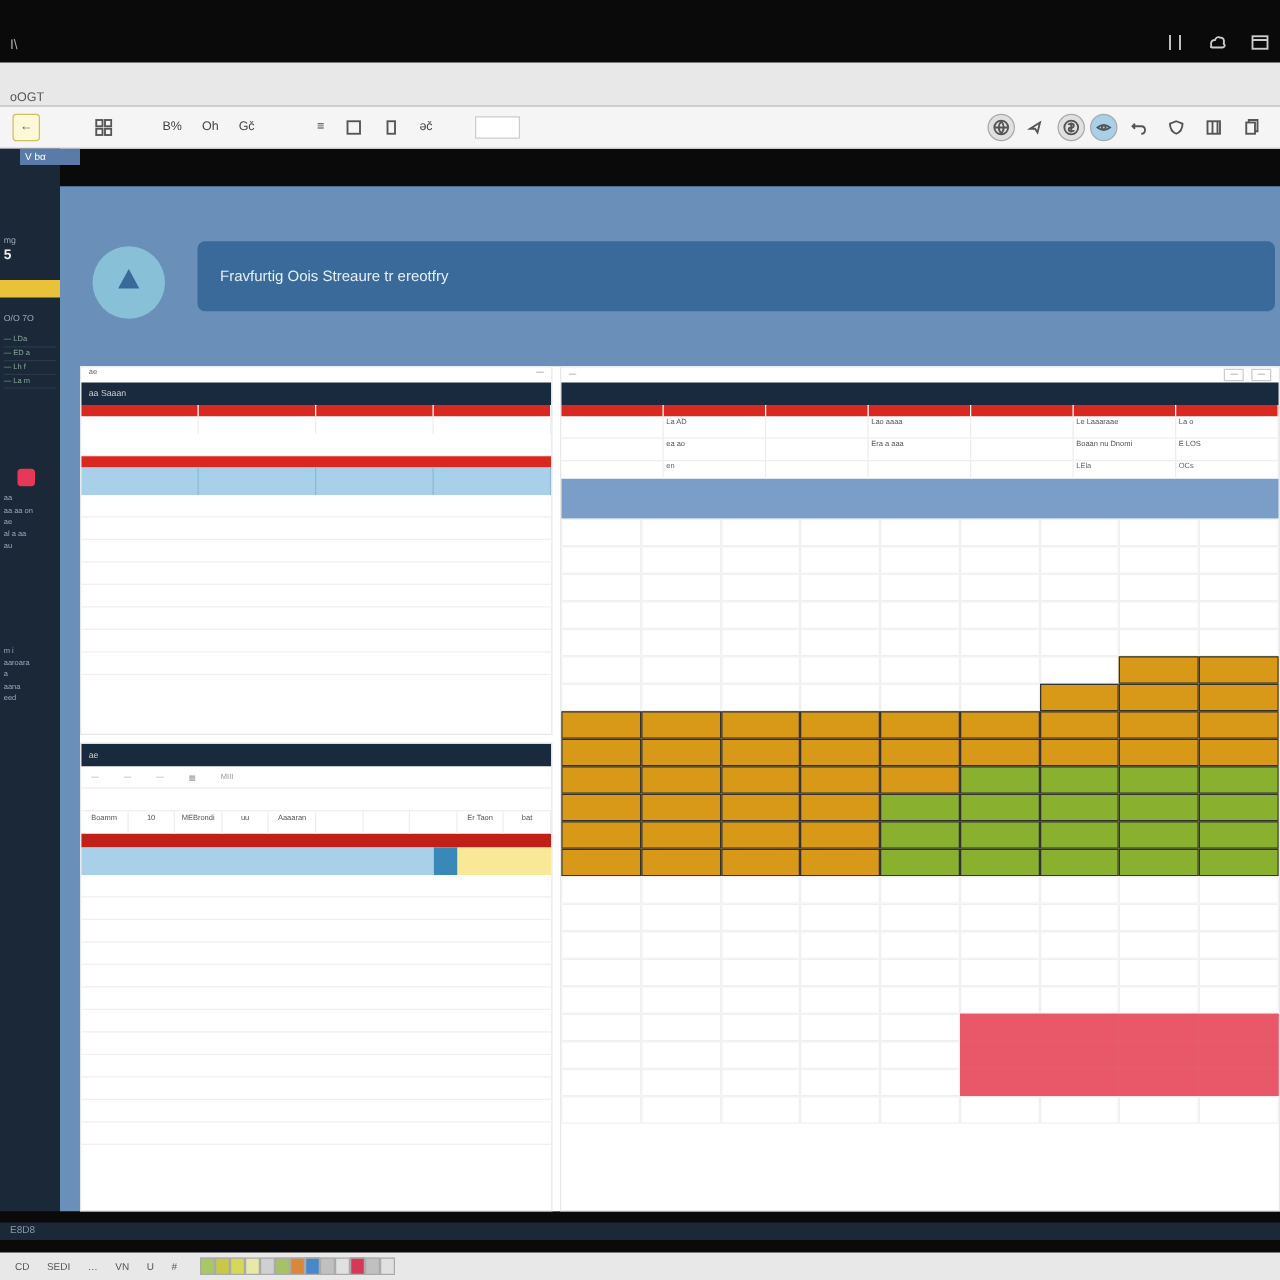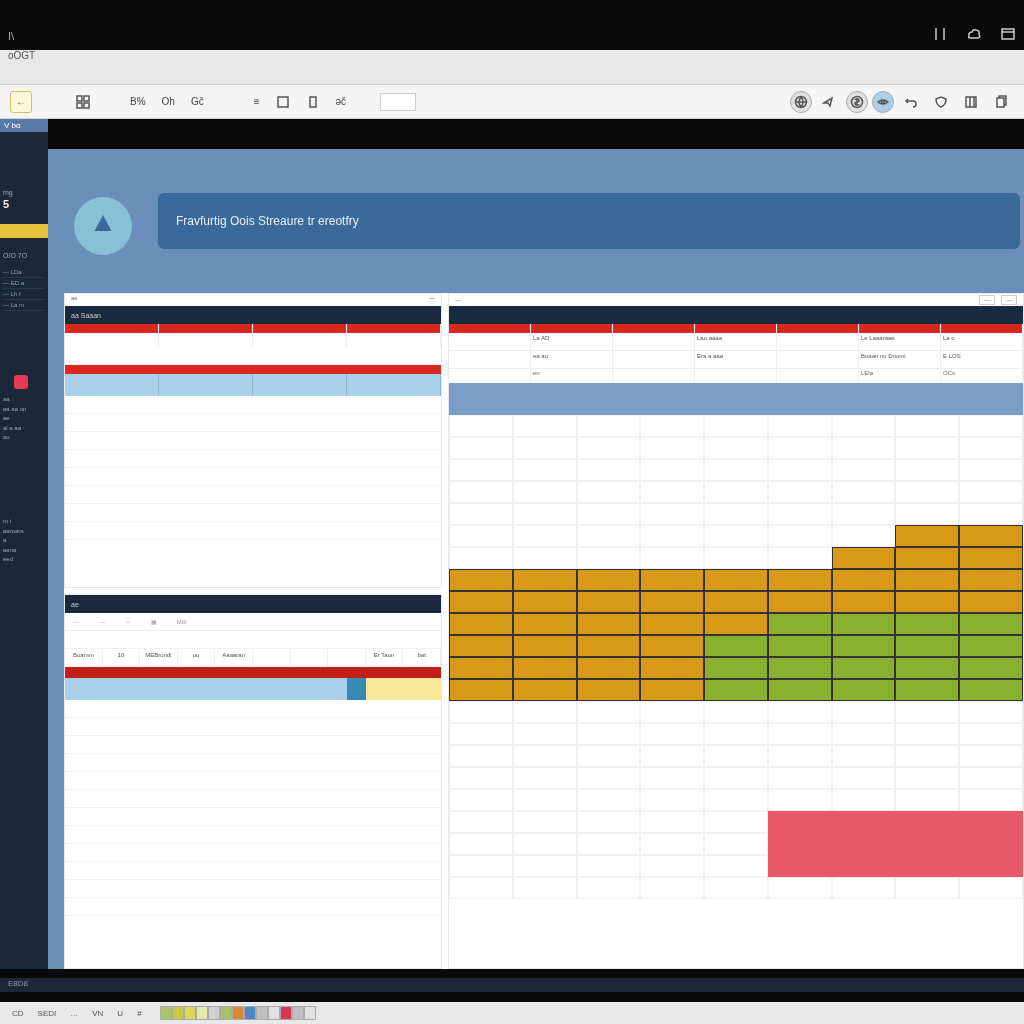--- a/index.html
+++ b/index.html
@@ -23,21 +23,21 @@
 .os-left { color: #aaa; font-size: 11px; }
 .os-right { display: flex; gap: 18px; }
 .os-icon { width: 16px; height: 16px; color: #ccc; display: flex; align-items: center; justify-content: center; }
 .os-icon svg { width: 16px; height: 16px; stroke: #ccc; fill: none; stroke-width: 1.5; }
 
 .browser-bar {
   height: 35px;
   background: #e8e8e8;
   border-bottom: 1px solid #ccc;
   display: flex;
-  align-items: flex-start;
+  align-items: flex-end;
 }
 .url-area { padding-left: 8px; color: #555; font-size: 10px; }
 
 .toolbar {
   height: 34px;
   background: #f5f5f5;
   display: flex;
   align-items: center;
   padding: 0 10px;
   border-bottom: 1px solid #d0d0d0;
@@ -77,21 +77,21 @@
 
 .sidebar {
   width: 48px;
   background: #1a2838;
   color: #aaa;
   font-size: 7px;
   position: relative;
 }
 .side-tab {
   position: absolute;
-  top: 0; left: 0;
+  top: 0; left: 16px;
   background: #5a7ba8;
   color: #fff;
   font-size: 8px;
   padding: 2px 4px;
   width: 100%;
 }
 .side-section { padding: 4px 3px; color: #ccc; }
 .side-title { color: #9ab; font-size: 7px; margin: 6px 0 2px 0; }
 .side-count { color: #eee; font-size: 11px; font-weight: bold; margin-bottom: 6px; }
 .side-yellow {

